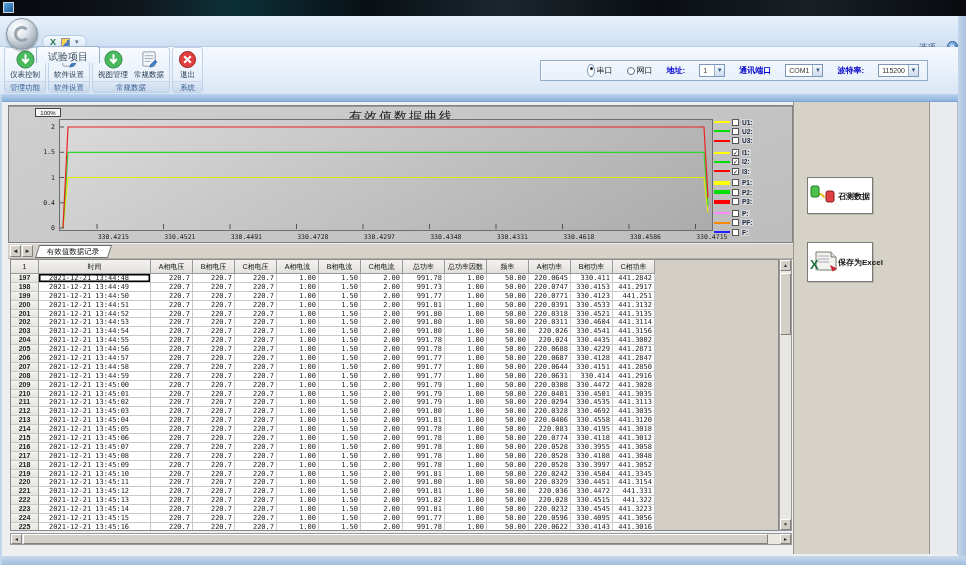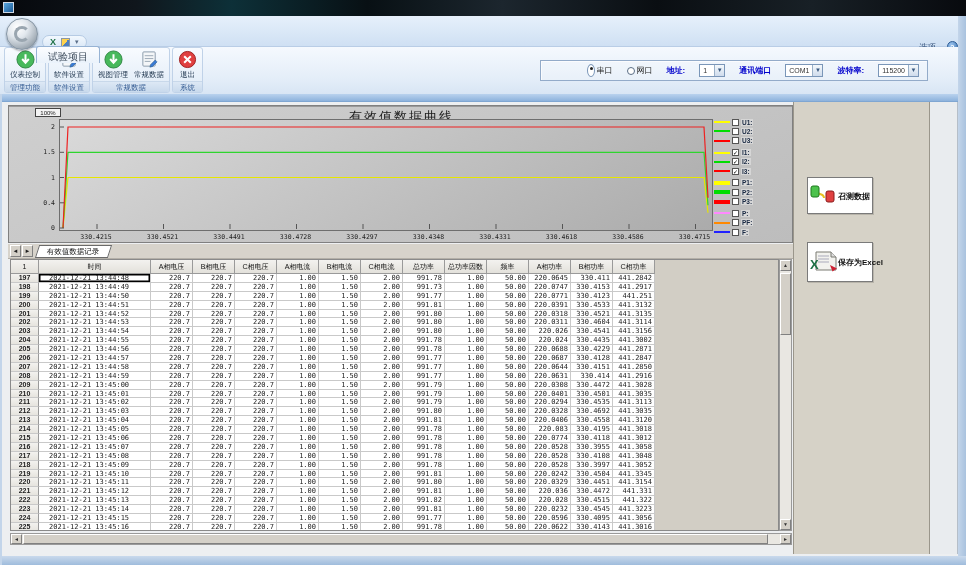--- a/index.html
+++ b/index.html
@@ -68,21 +68,21 @@
   .chart{position:absolute;left:8px;top:105px;width:785px;height:138px;
     background:linear-gradient(160deg,#cfcfcf,#bdbdbd);border:1px solid #808080;
     box-shadow:inset 0 1px 0 #9a9a9a;}
   .zoom-badge{position:absolute;left:26px;top:2px;min-width:26px;height:9px;background:#f4f4f4;
     border:1px solid #444;font-size:6px;color:#222;text-align:center;line-height:8px;padding:0 2px;}
   .chart-title{position:absolute;left:0;top:2px;width:785px;text-align:center;font-size:13px;color:#1a1a1a;letter-spacing:2px;}
   .plot{position:absolute;left:50px;top:13px;width:654px;height:112px;
     background:linear-gradient(150deg,#dadada,#ababab);border:1px solid #6e6e6e;}
   .plot svg{position:absolute;left:0;top:0;}
   .ylab{position:absolute;width:18px;text-align:right;font-size:6.5px;color:#222;font-family:"DejaVu Sans Mono",monospace;}
-  .xlab{position:absolute;top:127px;width:66px;text-align:center;font-size:6.5px;color:#222;font-family:"DejaVu Sans Mono",monospace;}
+  .xlab{position:absolute;top:127px;width:66px;text-align:right;font-size:6.5px;color:#222;font-family:"DejaVu Sans Mono",monospace;}
   .legend{position:absolute;left:705px;top:12px;width:79px;}
   .litem{display:flex;align-items:center;height:8.2px;margin-bottom:1.2px;}
   .lgap{margin-top:3.5px;}
   .lswatch{width:16px;margin-right:2px;}
   .lcheck{width:7px;height:7px;background:#fff;border:1px solid #555;font-size:6px;line-height:6px;text-align:center;color:#000;margin-right:2px;}
   .llab{font-size:6.5px;font-weight:bold;color:#1a2a44;background:#d6d6d6;padding:0 1px;line-height:7px;}
   
   .tabrow{position:absolute;left:8px;top:244px;width:785px;height:15px;background:#d7d3cb;
     border-bottom:1px solid #b4b0a8;display:flex;align-items:center;padding-left:2px;gap:1px;}
   .navbtn{width:11px;height:12px;background:#d4d0c8;border:1px solid;border-color:#fff #808080 #808080 #fff;

